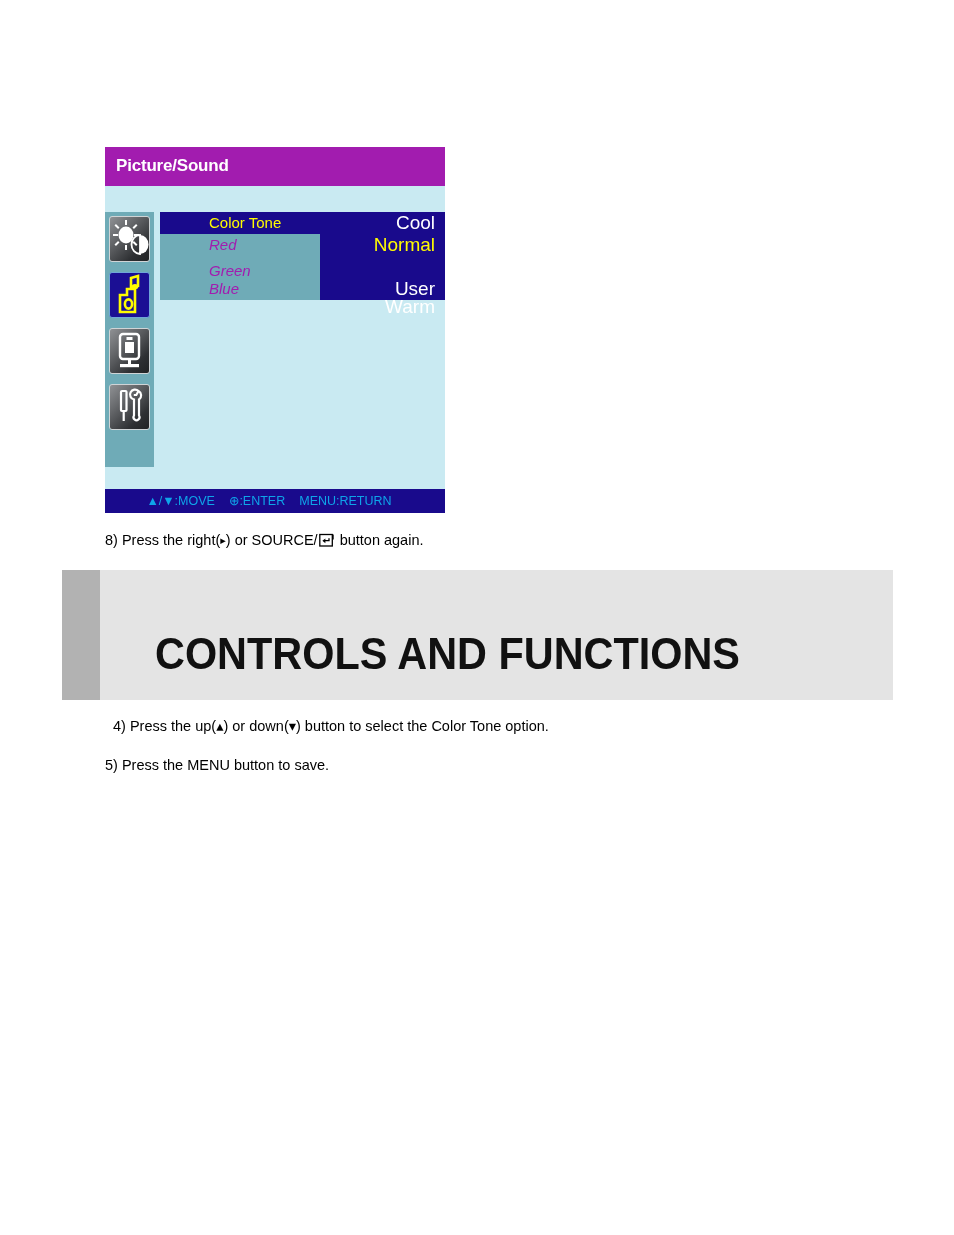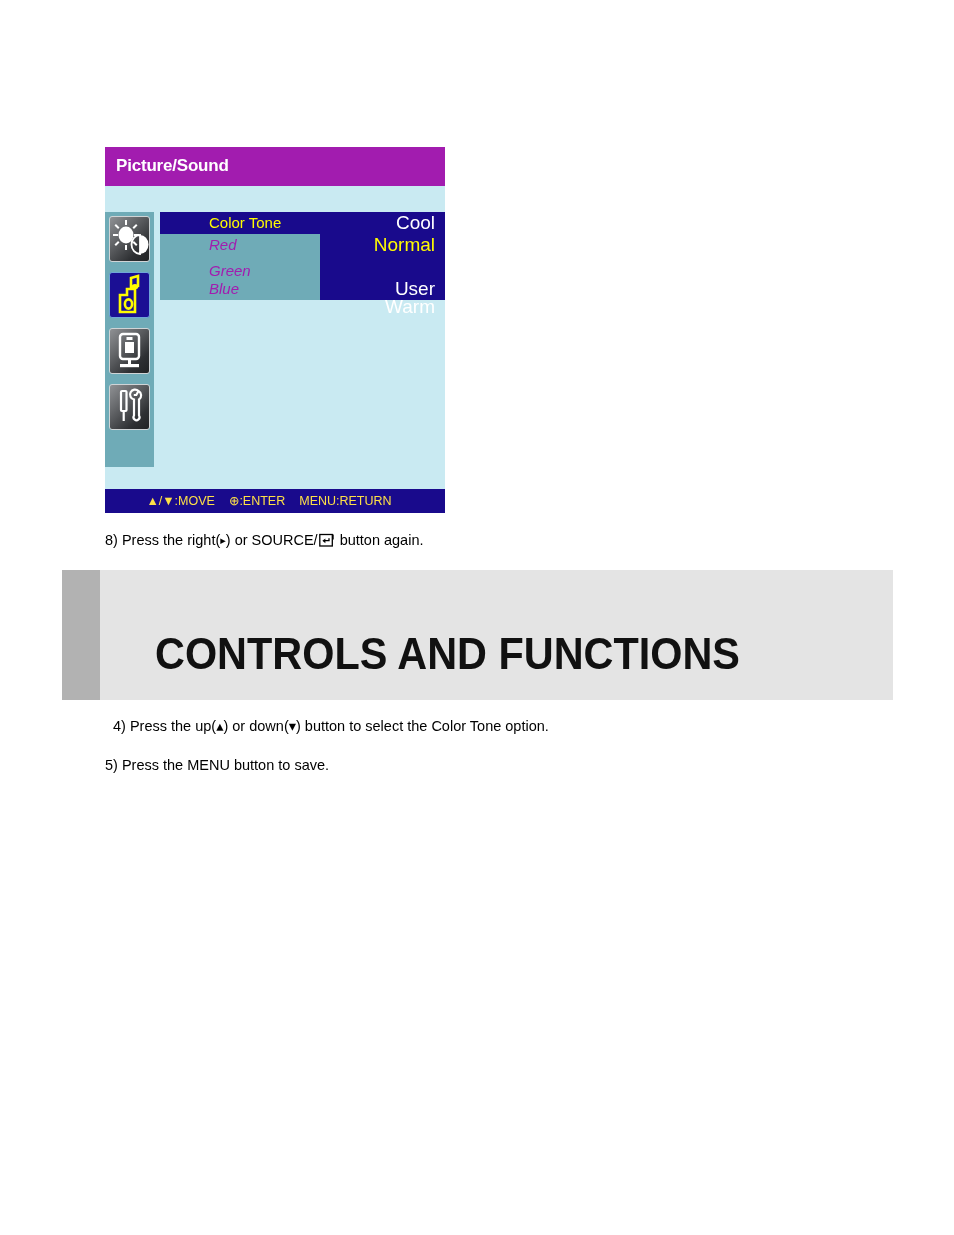--- a/index.html
+++ b/index.html
@@ -135,21 +135,21 @@
     height: 24px;
     background: #190a8c;
   }
   #osd-hint-text {
     position: absolute;
     left: 0; top: 0;
     width: 328px;
     height: 24px;
     line-height: 24px;
     text-align: center;
-    color: #fde047;
+    color: #0ea5e9;
     font-size: 12.5px;
     font-family: "Liberation Sans", sans-serif;
     white-space: nowrap;
   }
   .hint-gap { display: inline-block; width: 14px; }
 
   
   .body-line {
     position: absolute;
     font-size: 14.5px;

